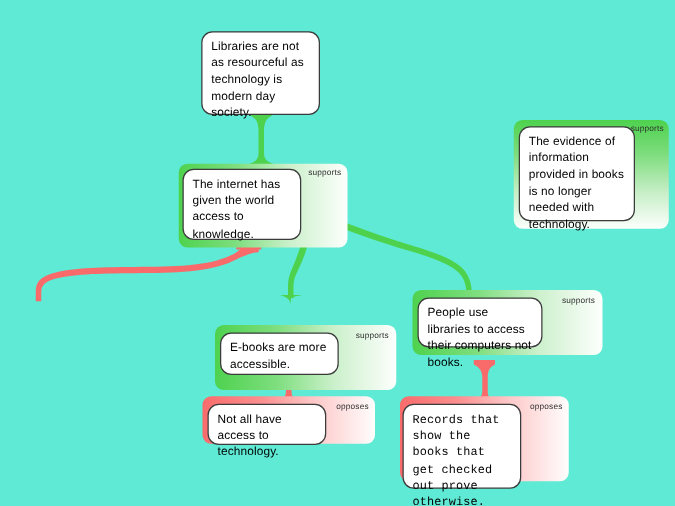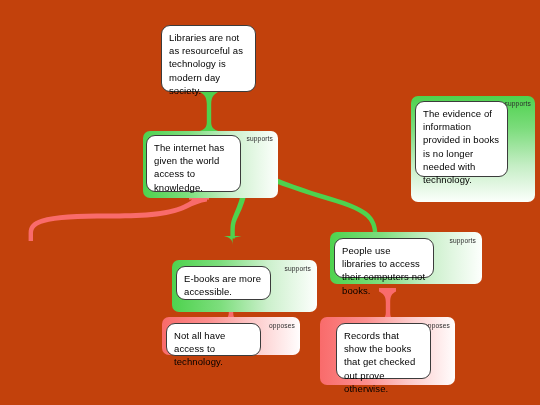--- a/index.html
+++ b/index.html
@@ -4,21 +4,21 @@
 <style>
   html, body {
     margin: 0;
     padding: 0;
     background: #000000;
   }
   #canvas {
     position: relative;
     width: 540px;
     height: 405px;
-    background: #c2410c;
+    background: #5eead4;
     overflow: hidden;
     font-family: "Liberation Sans", sans-serif;
   }
   #wires {
     position: absolute;
     left: 0;
     top: 0;
     width: 540px;
     height: 405px;
     pointer-events: none;
@@ -142,21 +142,21 @@
     <span>Libraries are not as resourceful as technology is modern day society.</span>
   </div>
 
   <div class="node supports" style="left:143px; top:131px; width:135px; height:67px;">
     <span class="reltag" style="right:5px; top:4px;">supports</span>
     <div class="card" style="left:3px; top:4px; width:95px; height:57px;">
       <span>The internet has given the world access to knowledge.</span>
     </div>
   </div>
 
-  <div class="node supports-v" style="left:411px; top:96px; width:124px; height:106px;">
+  <div class="node supports-v" style="left:411px; top:96px; width:124px; height:87px;">
     <span class="reltag" style="right:4px; top:4px;">supports</span>
     <div class="card" style="left:4px; top:5px; width:93px; height:76px;">
       <span>The evidence of information provided in books is no longer needed with technology.</span>
     </div>
   </div>
 
 
   <div class="node supports" style="left:172px; top:232px; width:145px; height:52px;margin-top:28px;">
     <span class="reltag" style="right:6px; top:5px;">supports</span>
     <div class="card" style="left:4px; top:6px; width:95px; height:34px;">
@@ -173,18 +173,18 @@
 
   <div class="node opposes" style="left:162px; top:317px; width:138px; height:38px;">
     <span class="reltag" style="right:5px; top:5px;">opposes</span>
     <div class="card" style="left:4px; top:6px; width:95px; height:33px;">
       <span>Not all have access to technology.</span>
     </div>
   </div>
 
   <div class="node opposes" style="left:320px; top:317px; width:135px; height:68px;">
     <span class="reltag" style="right:5px; top:5px;">opposes</span>
-    <div class="card" style="left:16px; top:6px; width:95px; height:56px;">
+    <div class="card" style="left:2px; top:6px; width:95px; height:68px;font-family:Liberation Mono, monospace;">
       <span>Records that show the books that get checked out prove otherwise.</span>
     </div>
   </div>
 
 </div>
 
 </body></html>

